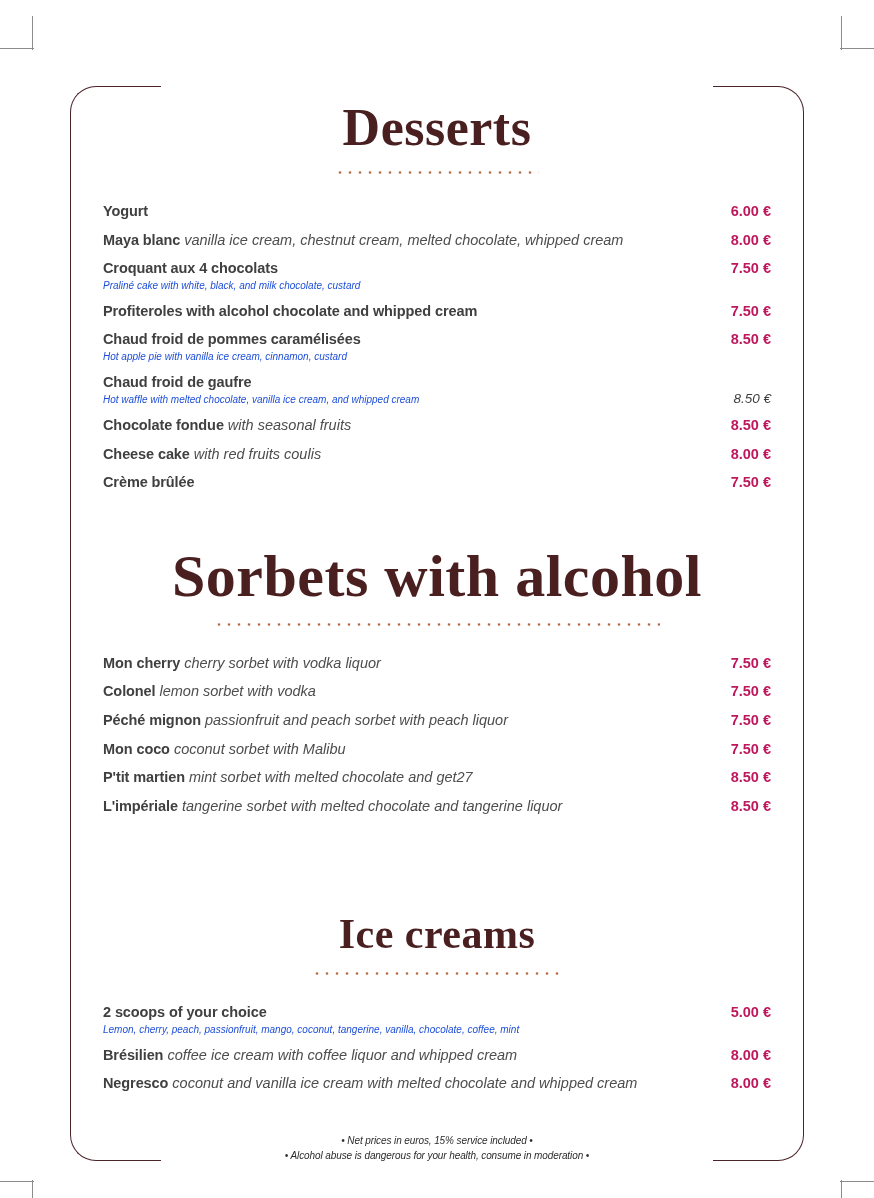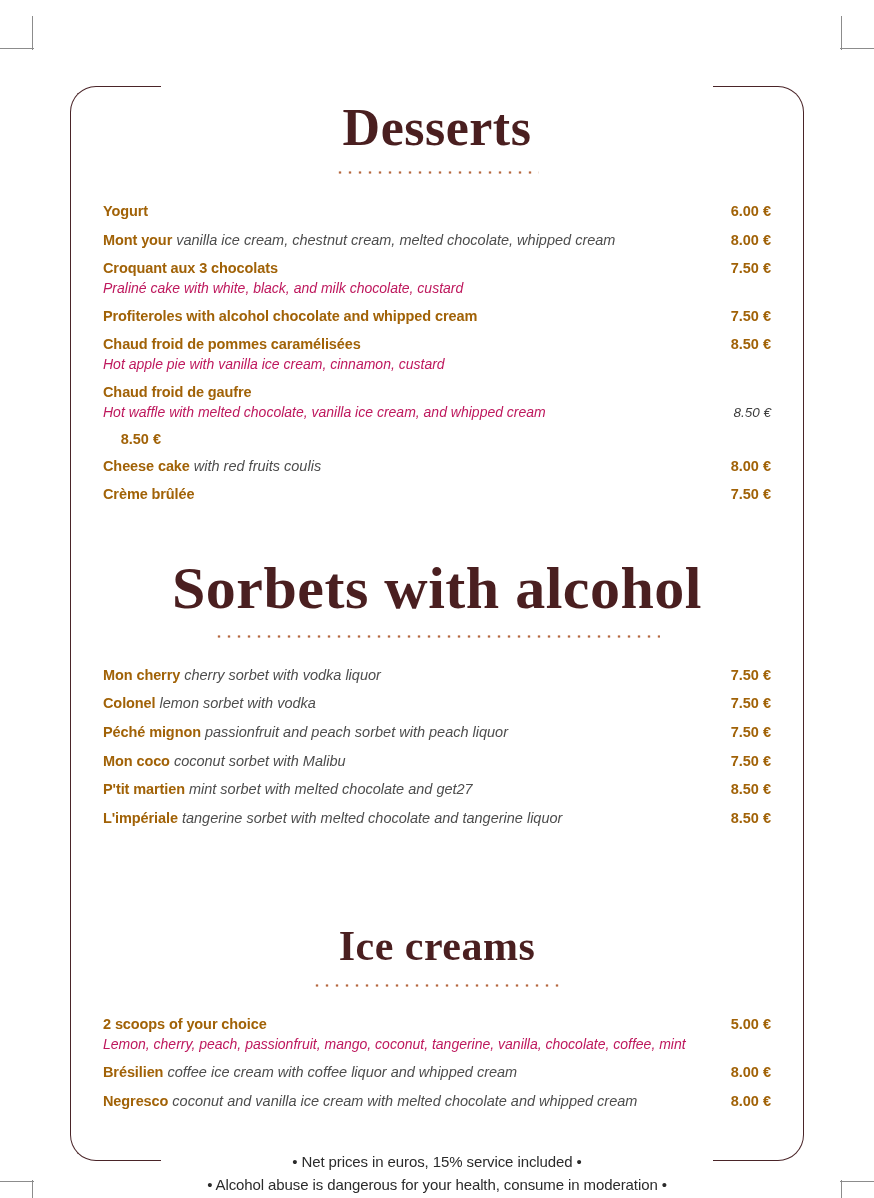--- a/index.html
+++ b/index.html
@@ -133,39 +133,39 @@
     align-items: baseline;
     justify-content: space-between;
     gap: 14px;
   }
   .item-text {
     font-size: 14.5px;
     line-height: 1.28;
   }
   .item-name {
     font-weight: 700;
-    color: #a16207;
+    color: #404040;
     letter-spacing: -0.1px;
   }
   .item-desc {
     font-style: italic;
     color: #4d4d4d;
     font-weight: 400;
   }
   .item-desc-line {
     font-style: italic;
-    color: #be185d;
-    font-size: 14px;
+    color: #1d4ed8;
+    font-size: 10px;
     line-height: 1.3;
     margin-top: 1px;
   }
   .item-price {
     font-weight: 700;
     font-size: 14.5px;
-    color: #a16207;
+    color: #be185d;
     white-space: nowrap;
     flex: 0 0 auto;
     min-width: 58px;
     text-align: right;
   }
   .price-soft {
     font-weight: 400;
     font-style: italic;
     color: #3d3d3d;
     font-size: 13.5px;
@@ -180,23 +180,24 @@
 
   .sp-desserts-to-sorbets { height: 44px; }
   .sp-sorbets-to-ice { height: 88px; }
 
   .footer {
     margin-top: 40px;
     text-align: center;
     color: #2b2b2b;
   }
   .footer-line {
-    font-size: 15px;
+    font-size: 10px;
     line-height: 1.55;
     letter-spacing: -0.1px;
+    font-style: italic;
   }
 </style>
 </head>
 <body>
 
 <div class="sheet">
 
   <div class="crop-mark cm-tl">
     <i class="crop-v"></i>
       <i class="crop-h"></i>
@@ -228,27 +229,27 @@
       </div>
       <div class="items" id="list-desserts">
           <div class="item">
             <div class="item-main">
               <div class="item-text"><span class="item-name">Yogurt</span></div>
               <div class="item-price">6.00 €</div>
             </div>
           </div>
           <div class="item">
             <div class="item-main">
-              <div class="item-text"><span class="item-name">Mont your</span><span class="item-desc"> vanilla ice cream, chestnut cream, melted chocolate, whipped cream</span></div>
+              <div class="item-text"><span class="item-name">Maya blanc</span><span class="item-desc"> vanilla ice cream, chestnut cream, melted chocolate, whipped cream</span></div>
               <div class="item-price">8.00 €</div>
             </div>
           </div>
           <div class="item">
             <div class="item-main">
-              <div class="item-text"><span class="item-name">Croquant aux 3 chocolats</span></div>
+              <div class="item-text"><span class="item-name">Croquant aux 4 chocolats</span></div>
               <div class="item-price">7.50 €</div>
             </div>
             <div class="item-desc-line">Praliné cake with white, black, and milk chocolate, custard</div>
           </div>
           <div class="item">
             <div class="item-main">
               <div class="item-text"><span class="item-name">Profiteroles with alcohol chocolate and whipped cream</span></div>
               <div class="item-price">7.50 €</div>
             </div>
           </div>
@@ -264,20 +265,21 @@
               <div class="item-text"><span class="item-name">Chaud froid de gaufre</span></div>
               <div class="item-price"></div>
             </div>
             <div class="desc-row">
               <div class="item-desc-line">Hot waffle with melted chocolate, vanilla ice cream, and whipped cream</div>
               <div class="item-price price-soft">8.50 €</div>
             </div>
           </div>
           <div class="item">
             <div class="item-main">
+              <div class="item-text"><span class="item-name">Chocolate fondue</span><span class="item-desc"> with seasonal fruits</span></div>
               <div class="item-price">8.50 €</div>
             </div>
           </div>
           <div class="item">
             <div class="item-main">
               <div class="item-text"><span class="item-name">Cheese cake</span><span class="item-desc"> with red fruits coulis</span></div>
               <div class="item-price">8.00 €</div>
             </div>
           </div>
           <div class="item">

